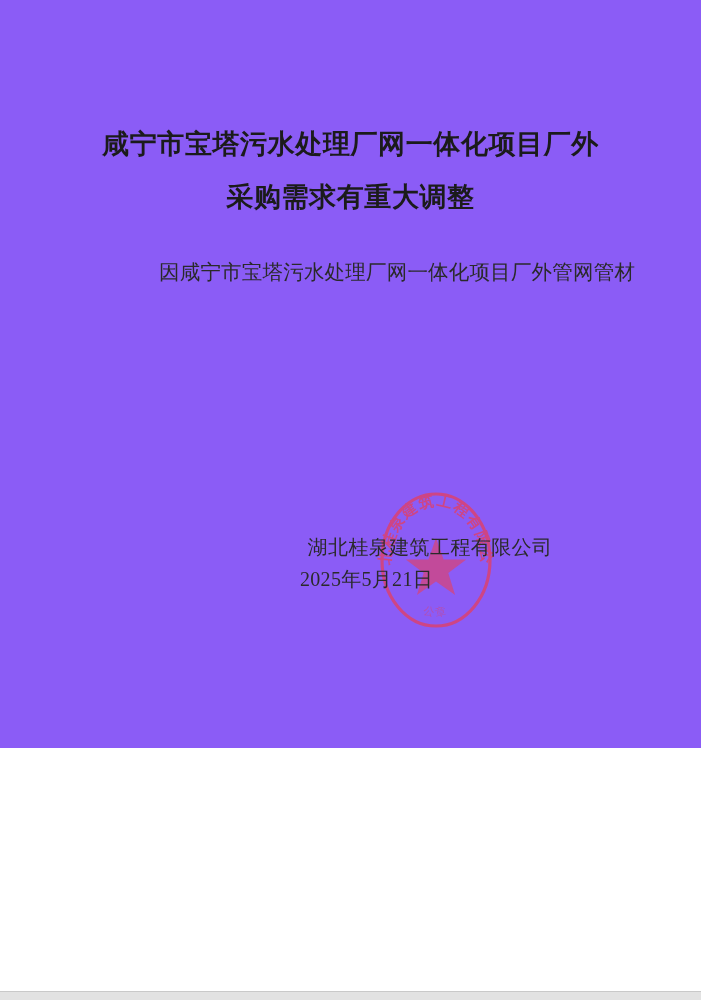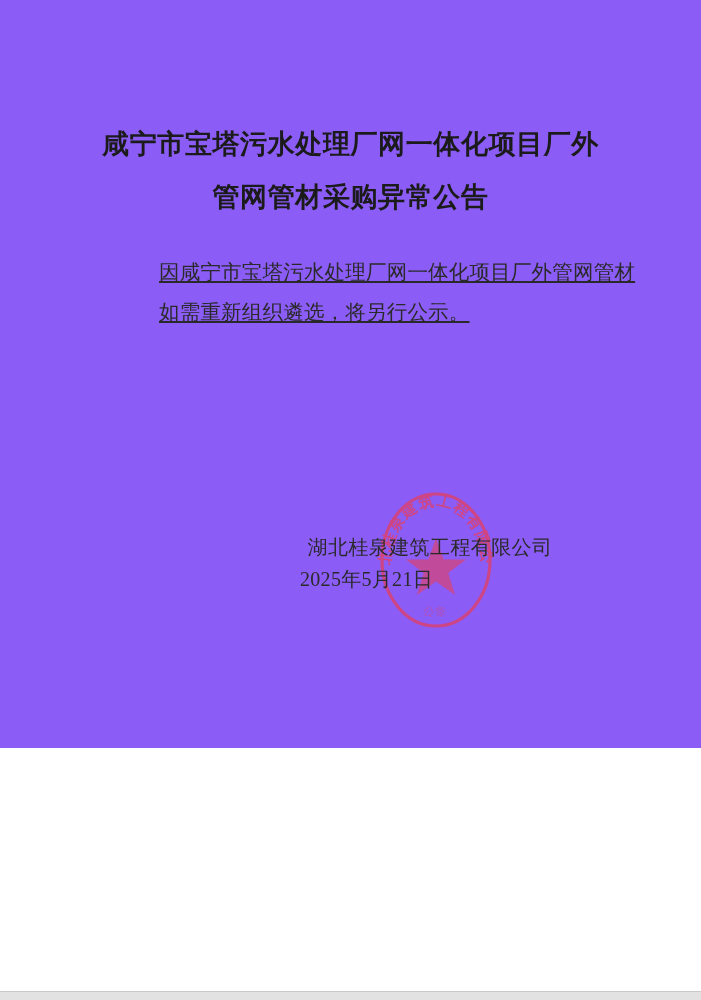--- a/index.html
+++ b/index.html
@@ -55,21 +55,20 @@
     line-height: 40px;
     color: #2a2a2a;
     letter-spacing: 0.2px;
   }
   .body-line {
     display: block;
     white-space: nowrap;
   }
   .body-line.indent {
     text-indent: 41px;
-    text-decoration: underline;
   }
 
   
   .sign-block {
     position: absolute;
     left: 300px;
     top: 532px;
     width: 260px;
     font-family: "Liberation Serif", "DejaVu Serif", serif;
     font-size: 20px;
@@ -125,26 +124,25 @@
     background: #e2e2e2;
   }
 </style>
 </head>
 <body>
 
 <div id="page">
 
   <div class="doc-title">
     <span class="tline">咸宁市宝塔污水处理厂网一体化项目厂外</span>
-    <span class="tline">管网管材采购异常公告</span>
+    <span class="tline">采购需求有重大调整</span>
   </div>
 
   <div class="body-block">
     <span class="body-line indent">因咸宁市宝塔污水处理厂网一体化项目厂外管网管材</span>
-    <span class="body-line indent">如需重新组织遴选，将另行公示。</span>
   </div>
 
   <div class="seal">
     <svg viewBox="0 0 120 144" xmlns="http://www.w3.org/2000/svg" aria-hidden="true">
       <defs>
         <path id="sealArcTop" d="M 14,76 A 46,58 0 0 1 106,76" fill="none"></path>
         <path id="sealArcBottom" d="M 22,80 A 38,48 0 0 0 98,80" fill="none"></path>
       </defs>
 
       <ellipse cx="60" cy="72" rx="54" ry="66" fill="none" stroke="#d4447c" stroke-width="3.2"></ellipse>

